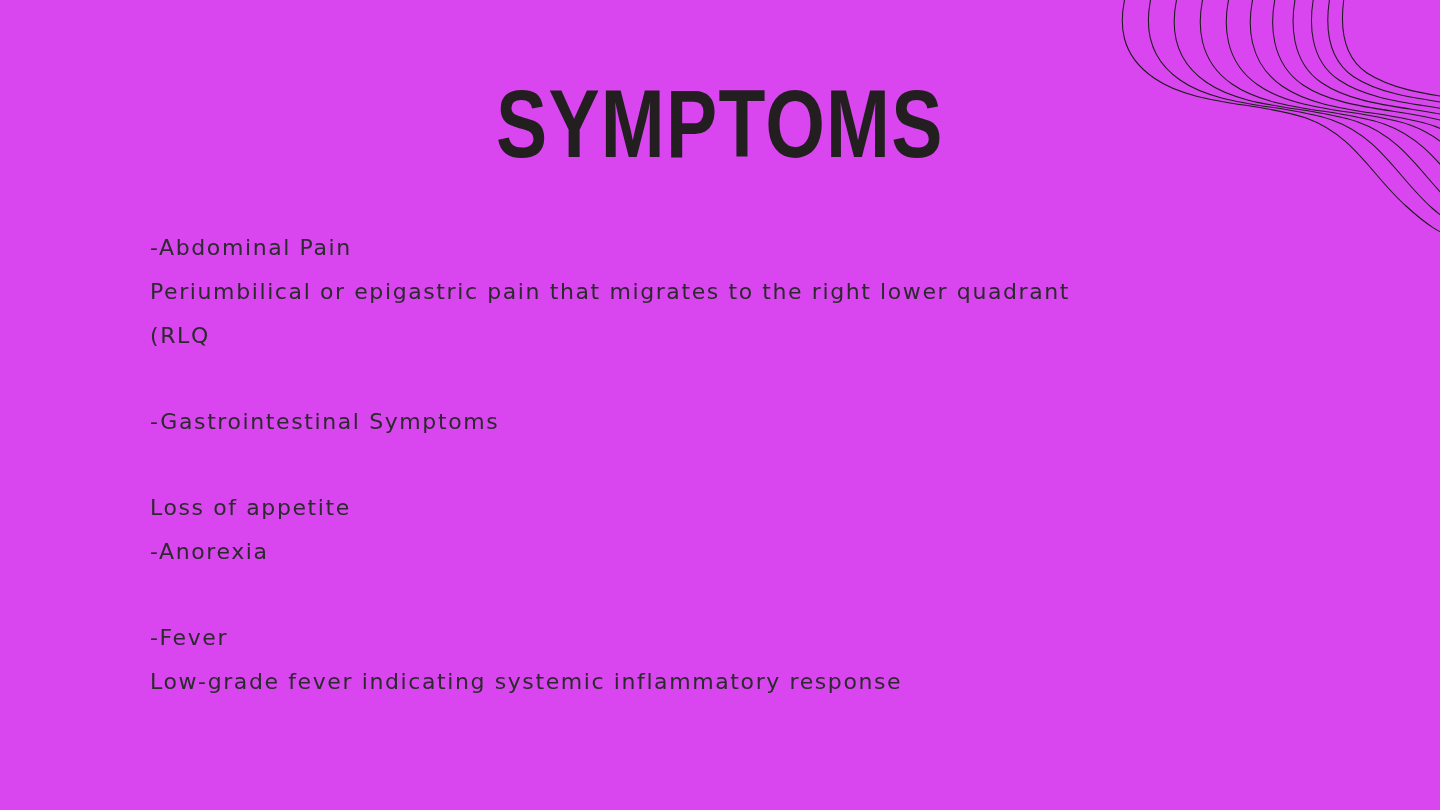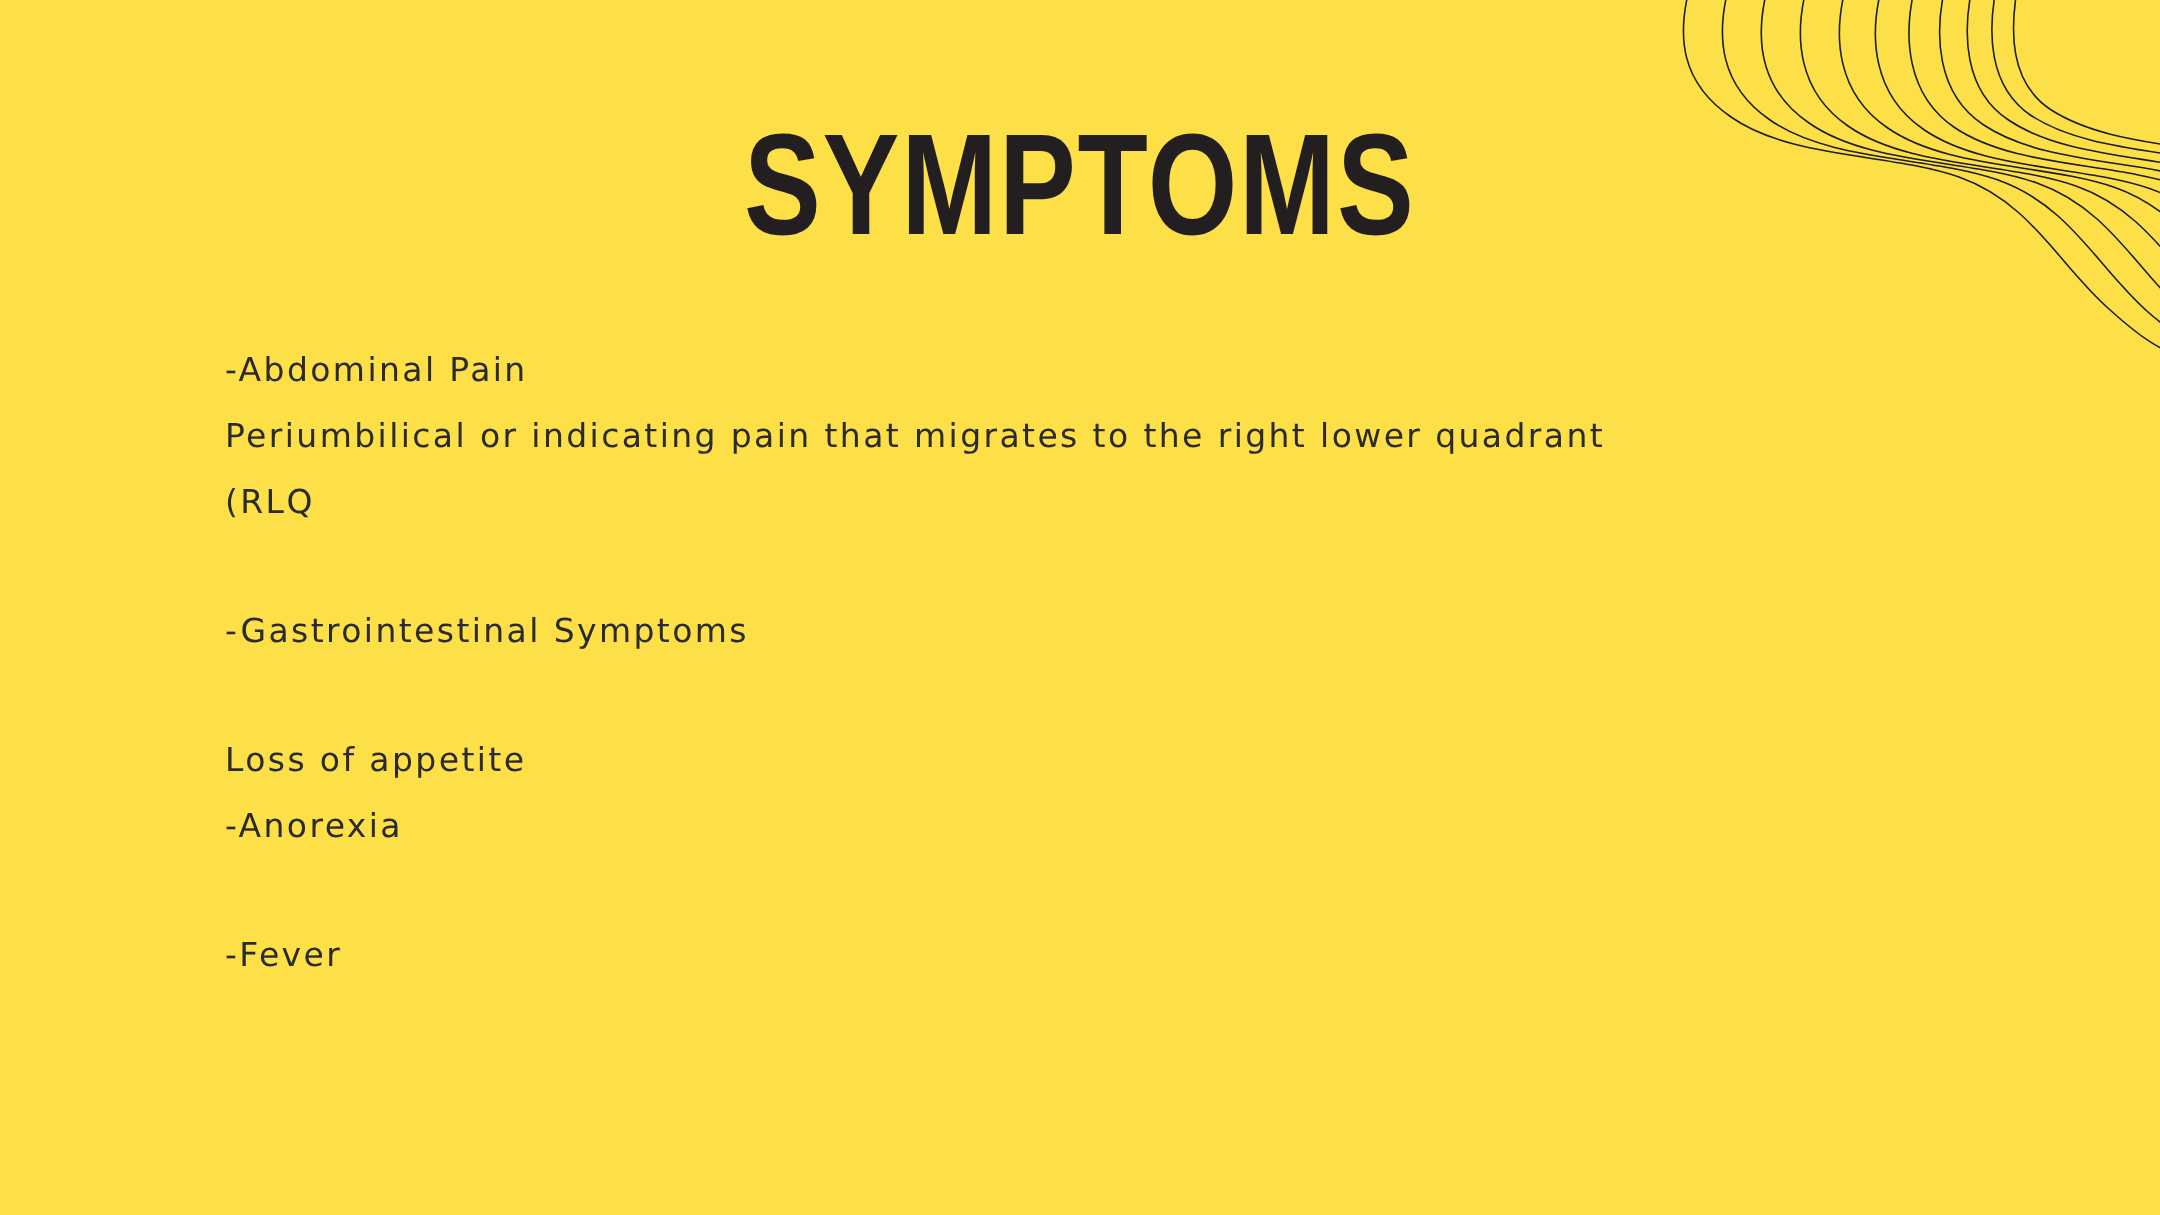--- a/index.html
+++ b/index.html
@@ -12,21 +12,21 @@
     height: 810px;
     background: #f2f3f5;
     font-family: "Liberation Sans", sans-serif;
     overflow: hidden;
   }
 
   #slide {
     position: relative;
     width: 1440px;
     height: 810px;
-    background: #fde047;
+    background: #d946ef;
     overflow: hidden;
   }
 
   
   #wave-decoration {
     position: absolute;
     top: 0;
     right: 0;
     width: 330px;
     height: 260px;
@@ -114,31 +114,32 @@
   </div>
 
   <div id="title-wrap">
     <h1 id="slide-title">SYMPTOMS</h1>
   </div>
 
   <div id="body-content">
 
     <div class="symptom-block">
       <p class="sym-line sym-heading">-Abdominal Pain</p>
-      <p class="sym-line sym-detail">Periumbilical or indicating pain that migrates to the right lower quadrant (RLQ</p>
+      <p class="sym-line sym-detail">Periumbilical or epigastric pain that migrates to the right lower quadrant (RLQ</p>
     </div>
 
     <div class="symptom-block">
       <p class="sym-line sym-heading">-Gastrointestinal Symptoms</p>
     </div>
 
     <div class="symptom-block">
       <p class="sym-line sym-detail">Loss of appetite</p>
       <p class="sym-line sym-heading">-Anorexia</p>
     </div>
 
     <div class="symptom-block">
       <p class="sym-line sym-heading">-Fever</p>
+      <p class="sym-line sym-detail">Low-grade fever indicating systemic inflammatory response</p>
     </div>
 
   </div>
 
 </div>
 
 </body></html>

